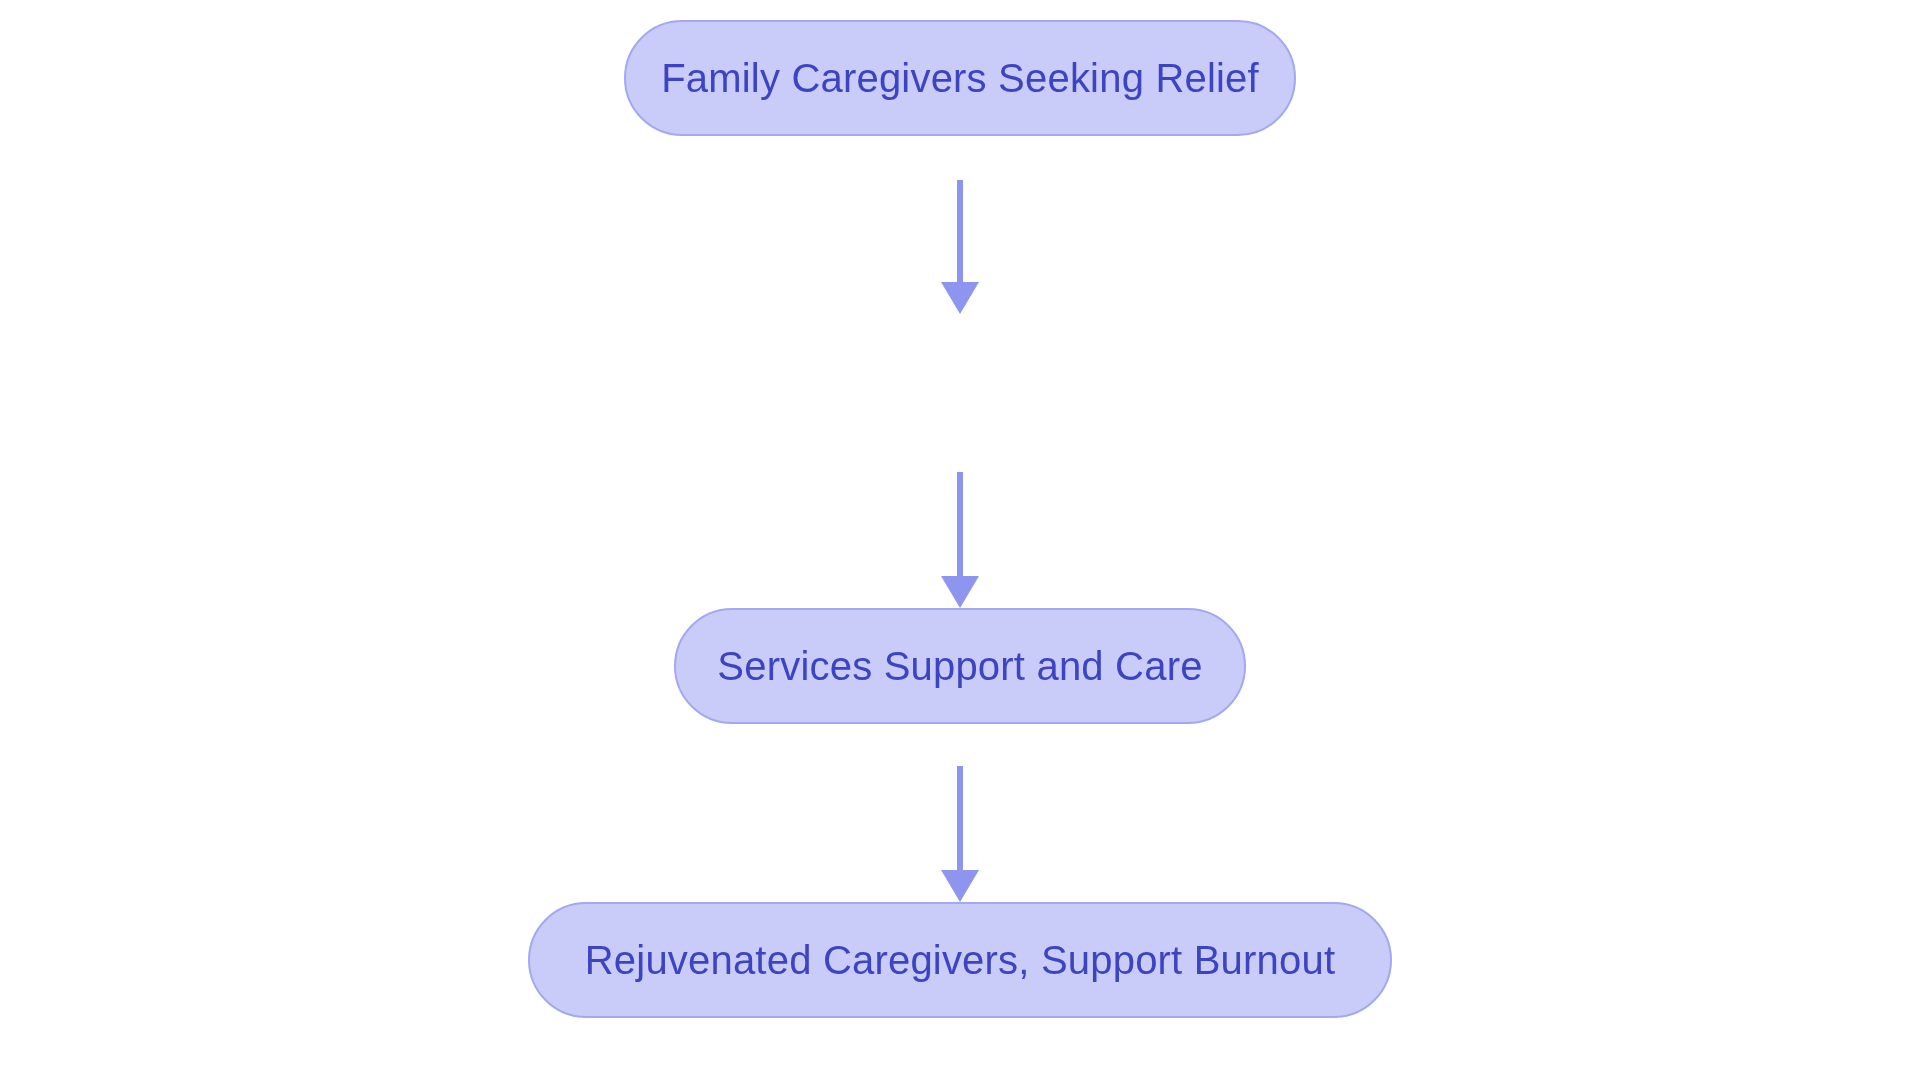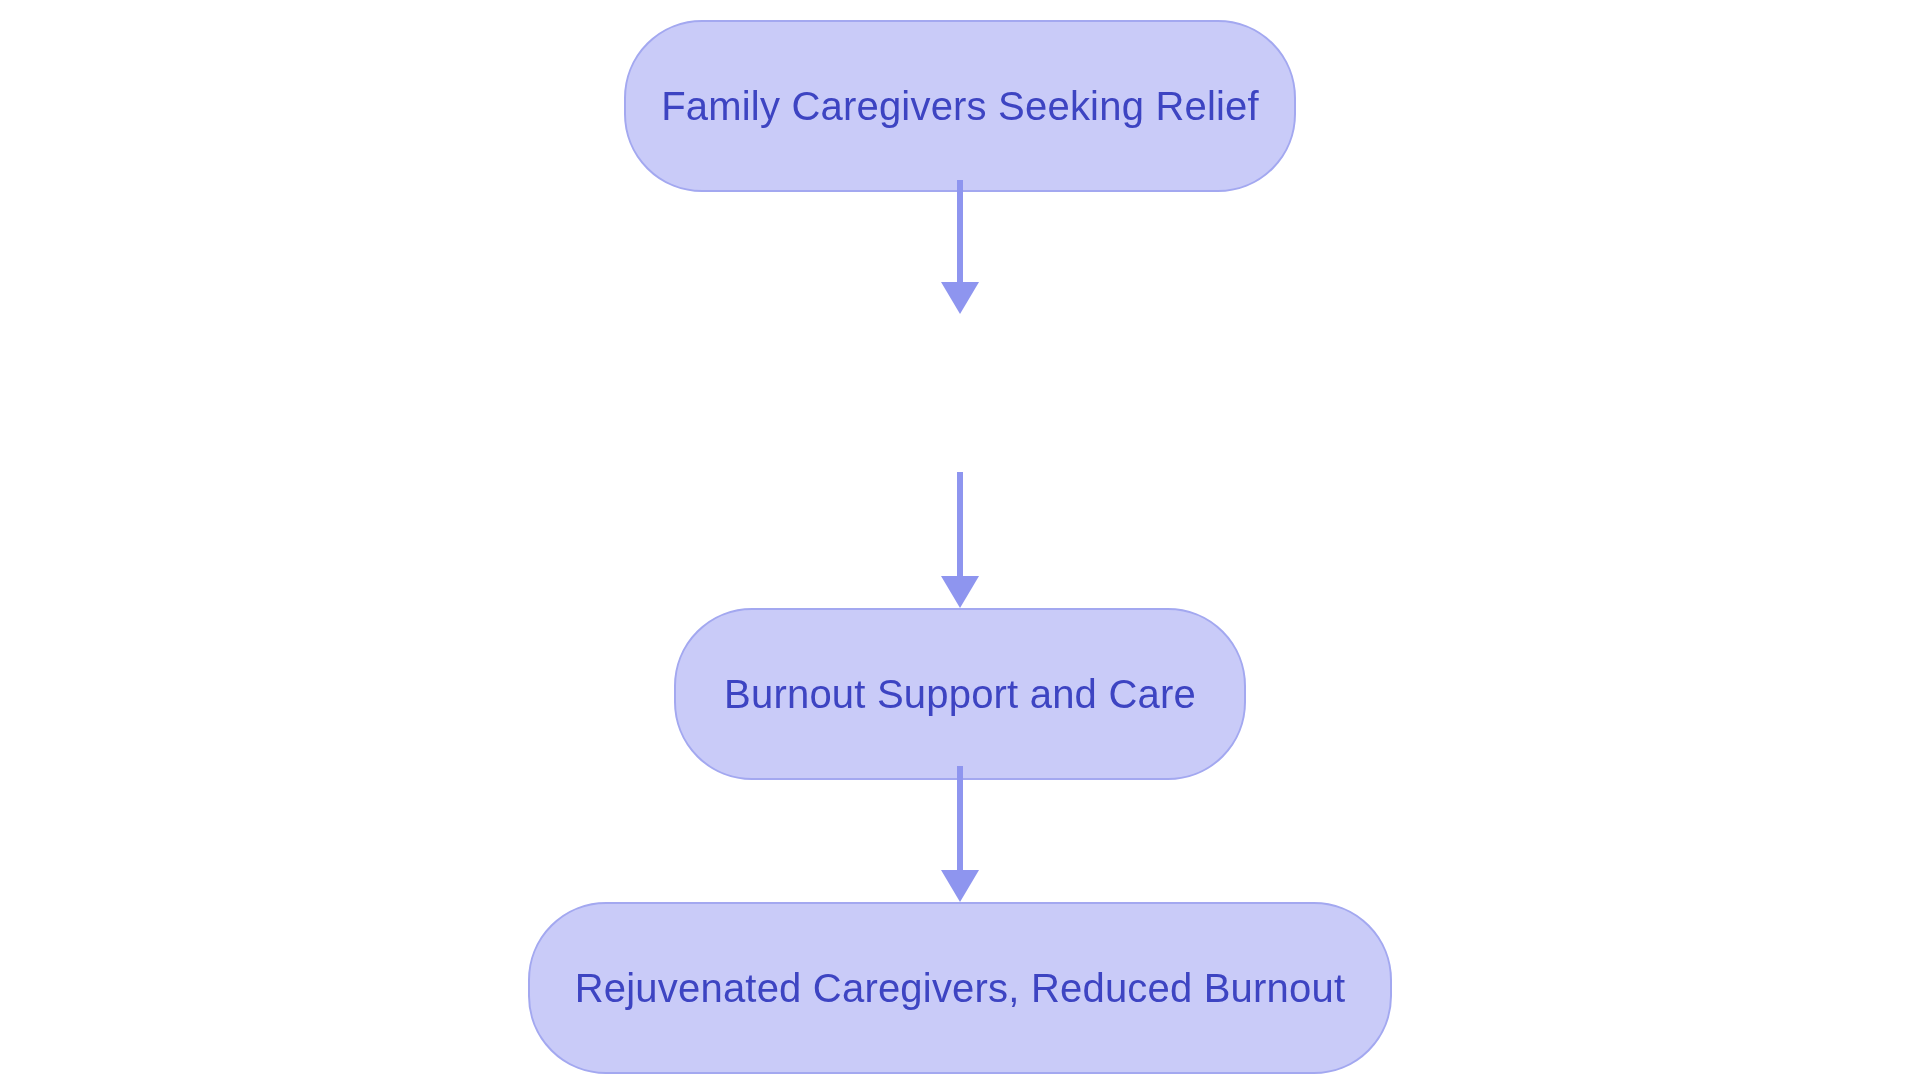--- a/index.html
+++ b/index.html
@@ -15,21 +15,21 @@
     background:var(--bg);
     font-family:"Liberation Sans",sans-serif;
     position:relative;
     overflow:hidden;
   }
   .diagram{position:absolute;inset:0}
   .node{
     position:absolute;
     left:50%;
     transform:translateX(-50%);
-    height:172px;
+    height:116px;
     border-radius:78px;
     background:var(--node-fill);
     border:2.5px solid var(--node-border);
     display:flex;
     align-items:center;
     justify-content:center;
   }
   .node-label{
     font-size:40px;
     font-weight:500;
@@ -79,25 +79,25 @@
     <div class="head"></div>
   </div>
 
 
   <div class="arrow arrow-2">
     <div class="shaft"></div>
     <div class="head"></div>
   </div>
 
   <div class="node node-3">
-    <span class="node-label">Burnout Support and Care</span>
+    <span class="node-label">Services Support and Care</span>
   </div>
 
   <div class="arrow arrow-3">
     <div class="shaft"></div>
     <div class="head"></div>
   </div>
 
   <div class="node node-4">
-    <span class="node-label">Rejuvenated Caregivers, Reduced Burnout</span>
+    <span class="node-label">Rejuvenated Caregivers, Support Burnout</span>
   </div>
 
 </div>
 
 </body></html>

